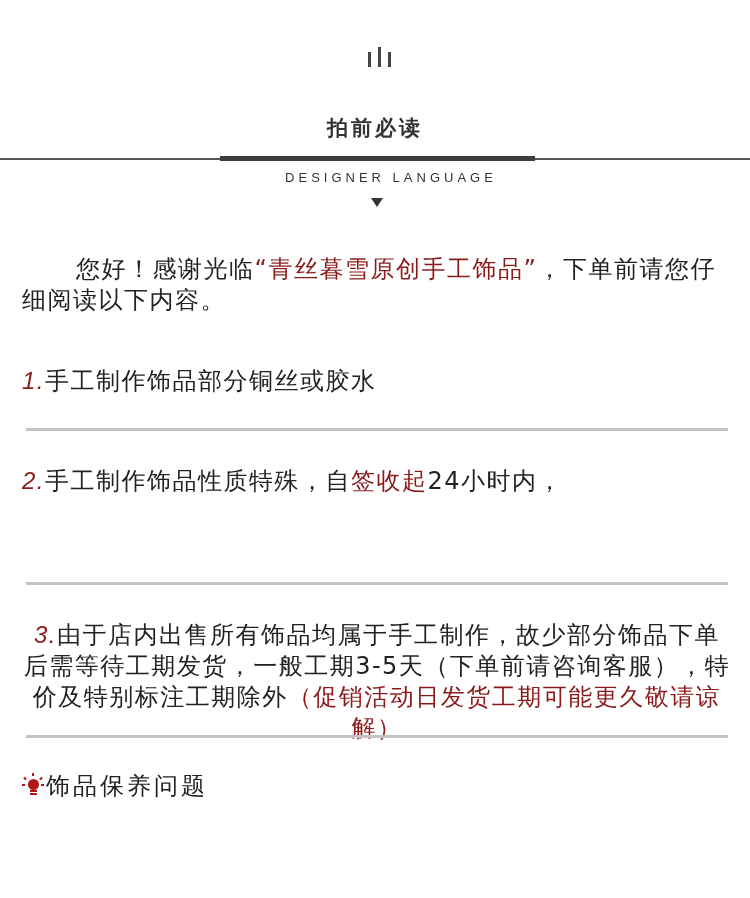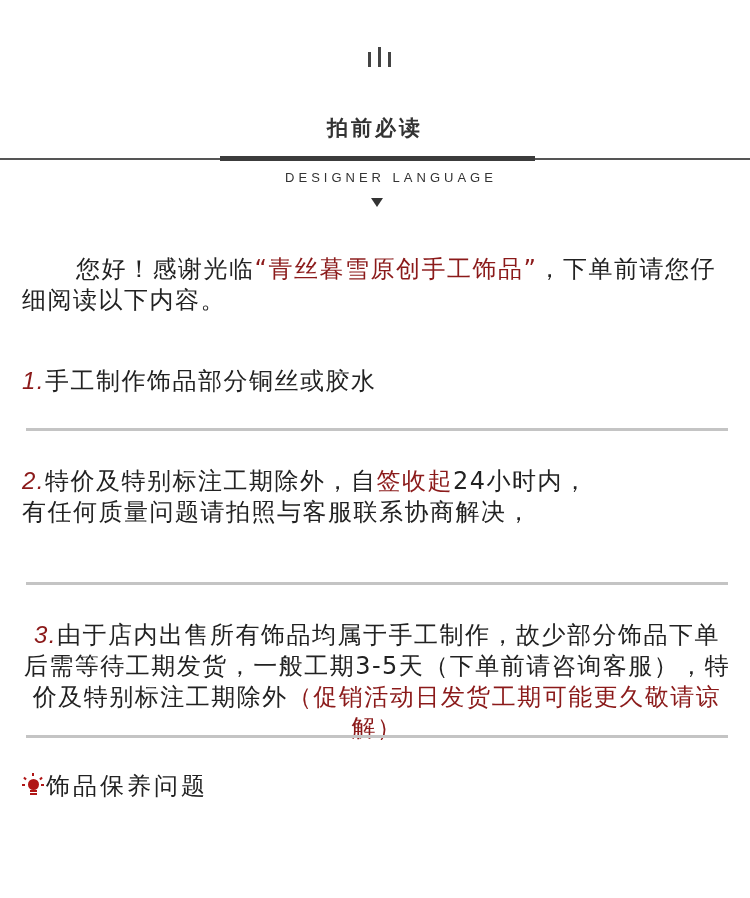--- a/index.html
+++ b/index.html
@@ -65,22 +65,21 @@
 
 <div class="para intro"><span>您好！感谢光临</span><span class="red">“青丝暮雪原创手工饰品”</span><span>，下单前请您仔细阅读以下内容。</span></div>
 
 <div class="para s1">
   <div><span class="num">1.</span><span>手工制作饰品部分铜丝或胶水</span></div>
 </div>
 
 <div class="divider d1"></div>
 
 <div class="para s2">
-  <div><span class="num">2.</span><span>特价及特别标注工期除外，自</span><span class="red">签收起</span><span>24小时内，</span></div>
-  <div>有任何质量问题请拍照与客服联系协商解决，</div>
+  <div><span class="num">2.</span><span>手工制作饰品性质特殊，自</span><span class="red">签收起</span><span>24小时内，</span></div>
 </div>
 
 <div class="divider d2"></div>
 
 <div class="para s3"><span class="num">3.</span><span>由于店内出售所有饰品均属于手工制作，故少部分饰品下单后需等待工期发货，一般工期3-5天（下单前请咨询客服），特价及特别标注工期除外</span><span class="red">（促销活动日发货工期可能更久敬请谅解）</span></div>
 
 <div class="divider d3"></div>
 
 <div class="para care">
   <div>

